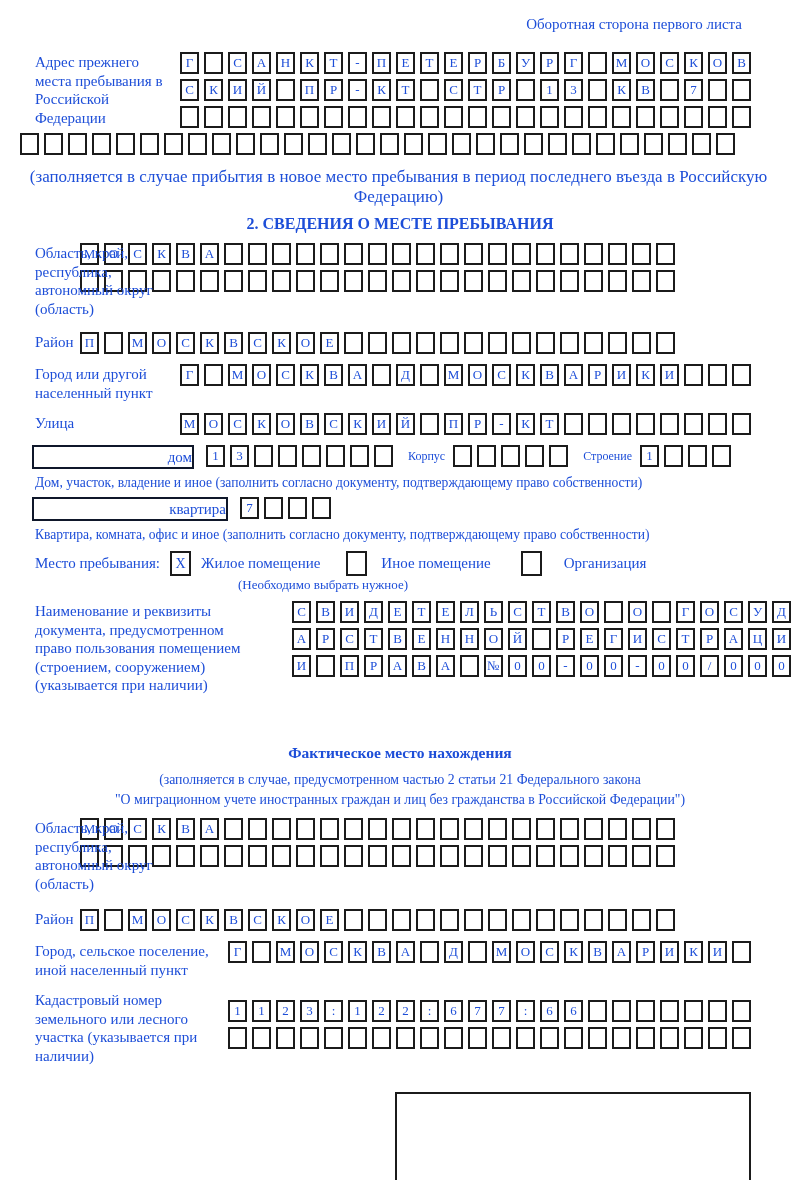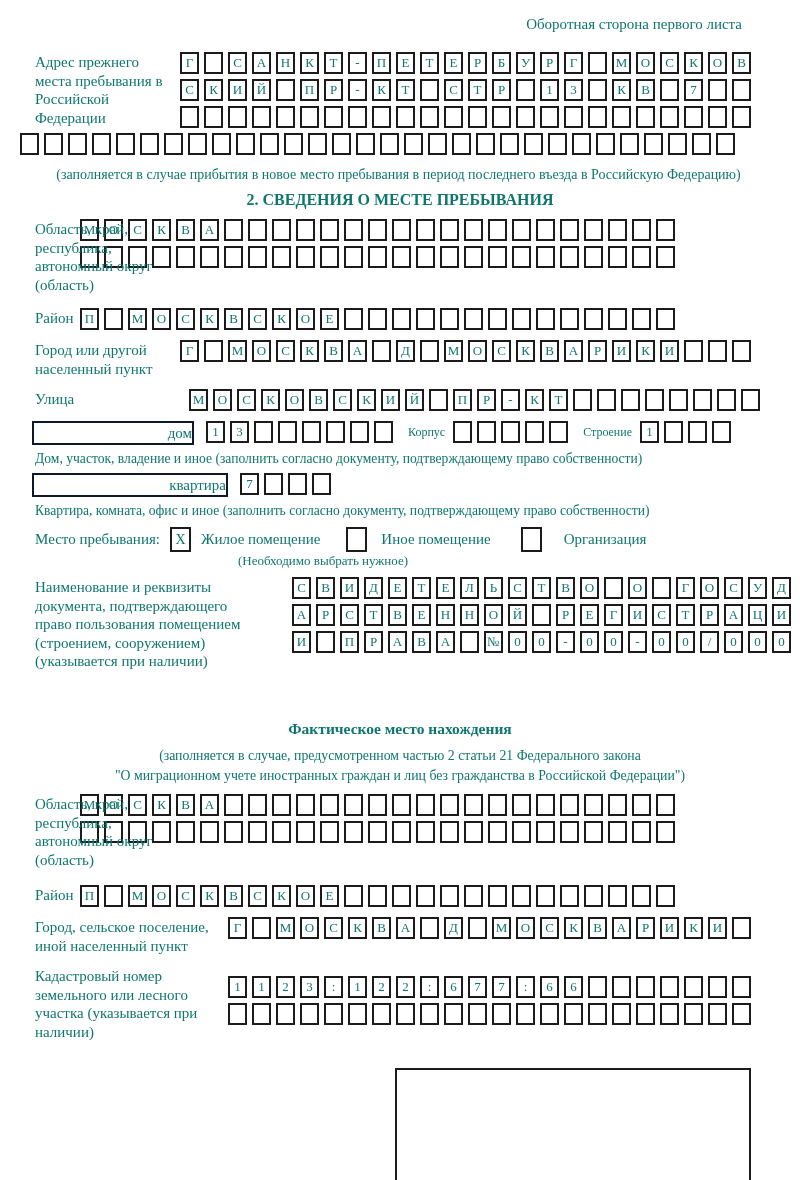--- a/index.html
+++ b/index.html
@@ -1,38 +1,38 @@
 <!DOCTYPE html>
 <html><head>
 <meta charset="utf-8">
 <style>
   html,body{margin:0;padding:0;background:#fff;}
   .page{
     width:800px;height:1180px;position:relative;background:#fff;
-    font-family:"Liberation Serif","DejaVu Serif",serif;color:#0f766e;
+    font-family:"Liberation Serif","DejaVu Serif",serif;color:#1d4ed8;
     overflow:hidden;
   }
   .top-note{position:absolute;top:16px;right:58px;font-size:15px;}
   .content{position:absolute;top:52px;left:0;width:800px;}
   .fb{position:relative;margin-bottom:5px;}
   .fl{position:absolute;left:35px;top:1px;width:142px;font-size:15px;line-height:1.24;}
   .fl-wide{width:208px;}
   .fl-med{width:186px;}
   .boxrow{height:27px;white-space:nowrap;}
   .cell{
     display:inline-block;width:15px;height:18px;border:2px solid #1b1b1b;
     margin-right:5px;text-align:center;font-size:13px;line-height:18px;
     vertical-align:top;
   }
   .m180{margin-left:180px;}
   .m156{margin-left:80px;}
   .m20{margin-left:20px;}
   .m252{margin-left:252px;padding-left:40px;}
   .m228{margin-left:228px;}
-  .center-note{text-align:center;font-size:14px;margin:2px 3px 6px 0;}
+  .center-note{text-align:center;font-size:17px;margin:2px 3px 6px 0;}
   .sec-title{text-align:center;font-weight:bold;font-size:16px;margin:8px 0 10px 0;}
   .inline-row{margin-left:32px;height:30px;white-space:nowrap;display:flex;align-items:flex-start;}
   .longbox{
     display:inline-block;border:2px solid #0f172a;height:20px;line-height:20px;
     text-align:right;font-size:15px;vertical-align:top;
   }
   .lb-dom{width:158px;margin-right:12px;}
   .lb-kv{width:192px;margin-right:12px;}
   .rowlabel{font-size:12px;line-height:22px;margin:0 8px 0 10px;}
   .small-note{font-size:13.6px;margin:0 0 6px 35px;}
@@ -77,21 +77,21 @@
     <div class="fb" style="min-height:27px;">
       <div class="fl">Район</div>
       <div class="boxrow m156"><span class="cell">П</span><span class="cell"></span><span class="cell">М</span><span class="cell">О</span><span class="cell">С</span><span class="cell">К</span><span class="cell">В</span><span class="cell">С</span><span class="cell">К</span><span class="cell">О</span><span class="cell">Е</span><span class="cell"></span><span class="cell"></span><span class="cell"></span><span class="cell"></span><span class="cell"></span><span class="cell"></span><span class="cell"></span><span class="cell"></span><span class="cell"></span><span class="cell"></span><span class="cell"></span><span class="cell"></span><span class="cell"></span><span class="cell"></span></div>
     </div>
 
     <div class="fb" style="min-height:44px;">
       <div class="fl">Город или другой населенный пункт</div>
       <div class="boxrow m180"><span class="cell">Г</span><span class="cell"></span><span class="cell">М</span><span class="cell">О</span><span class="cell">С</span><span class="cell">К</span><span class="cell">В</span><span class="cell">А</span><span class="cell"></span><span class="cell">Д</span><span class="cell"></span><span class="cell">М</span><span class="cell">О</span><span class="cell">С</span><span class="cell">К</span><span class="cell">В</span><span class="cell">А</span><span class="cell">Р</span><span class="cell">И</span><span class="cell">К</span><span class="cell">И</span><span class="cell"></span><span class="cell"></span><span class="cell"></span></div>
     </div>
 
-    <div class="fb" style="min-height:27px;padding-left:9px;">
+    <div class="fb" style="min-height:27px;">
       <div class="fl">Улица</div>
       <div class="boxrow m180"><span class="cell">М</span><span class="cell">О</span><span class="cell">С</span><span class="cell">К</span><span class="cell">О</span><span class="cell">В</span><span class="cell">С</span><span class="cell">К</span><span class="cell">И</span><span class="cell">Й</span><span class="cell"></span><span class="cell">П</span><span class="cell">Р</span><span class="cell">-</span><span class="cell">К</span><span class="cell">Т</span><span class="cell"></span><span class="cell"></span><span class="cell"></span><span class="cell"></span><span class="cell"></span><span class="cell"></span><span class="cell"></span><span class="cell"></span></div>
     </div>
 
     <div class="inline-row">
       <span class="longbox lb-dom">дом</span>
       <span class="boxrow"><span class="cell">1</span><span class="cell">3</span><span class="cell"></span><span class="cell"></span><span class="cell"></span><span class="cell"></span><span class="cell"></span><span class="cell"></span></span>
       <span class="rowlabel">Корпус</span>
       <span class="boxrow"><span class="cell"></span><span class="cell"></span><span class="cell"></span><span class="cell"></span><span class="cell"></span></span>
       <span class="rowlabel">Строение</span>
@@ -110,21 +110,21 @@
       <span class="chk" style="margin-left:10px;">X</span>
       <span style="margin-left:10px;">Жилое помещение</span>
       <span class="chk" style="margin-left:26px;"></span>
       <span style="margin-left:14px;">Иное помещение</span>
       <span class="chk" style="margin-left:30px;"></span>
       <span style="margin-left:22px;">Организация</span>
     </div>
     <div class="stay-note">(Необходимо выбрать нужное)</div>
 
     <div class="fb" style="min-height:116px;">
-      <div class="fl fl-wide">Наименование и реквизиты документа, подтверждающего право пользования помещением (строением, сооружением) (указывается при наличии)</div>
+      <div class="fl fl-wide">Наименование и реквизиты документа, предусмотренном право пользования помещением (строением, сооружением) (указывается при наличии)</div>
       <div class="boxrow m252"><span class="cell">С</span><span class="cell">В</span><span class="cell">И</span><span class="cell">Д</span><span class="cell">Е</span><span class="cell">Т</span><span class="cell">Е</span><span class="cell">Л</span><span class="cell">Ь</span><span class="cell">С</span><span class="cell">Т</span><span class="cell">В</span><span class="cell">О</span><span class="cell"></span><span class="cell">О</span><span class="cell"></span><span class="cell">Г</span><span class="cell">О</span><span class="cell">С</span><span class="cell">У</span><span class="cell">Д</span></div>
       <div class="boxrow m252"><span class="cell">А</span><span class="cell">Р</span><span class="cell">С</span><span class="cell">Т</span><span class="cell">В</span><span class="cell">Е</span><span class="cell">Н</span><span class="cell">Н</span><span class="cell">О</span><span class="cell">Й</span><span class="cell"></span><span class="cell">Р</span><span class="cell">Е</span><span class="cell">Г</span><span class="cell">И</span><span class="cell">С</span><span class="cell">Т</span><span class="cell">Р</span><span class="cell">А</span><span class="cell">Ц</span><span class="cell">И</span></div>
       <div class="boxrow m252"><span class="cell">И</span><span class="cell"></span><span class="cell">П</span><span class="cell">Р</span><span class="cell">А</span><span class="cell">В</span><span class="cell">А</span><span class="cell"></span><span class="cell">№</span><span class="cell">0</span><span class="cell">0</span><span class="cell">-</span><span class="cell">0</span><span class="cell">0</span><span class="cell">-</span><span class="cell">0</span><span class="cell">0</span><span class="cell">/</span><span class="cell">0</span><span class="cell">0</span><span class="cell">0</span></div>
     </div>
 
     <div class="fact-title">Фактическое место нахождения</div>
     <div class="fact-note">(заполняется в случае, предусмотренном частью 2 статьи 21 Федерального закона</div>
     <div class="fact-note" style="margin-bottom:8px;">"О миграционном учете иностранных граждан и лиц без гражданства в Российской Федерации")</div>
 
     <div class="fb" style="min-height:86px;">

